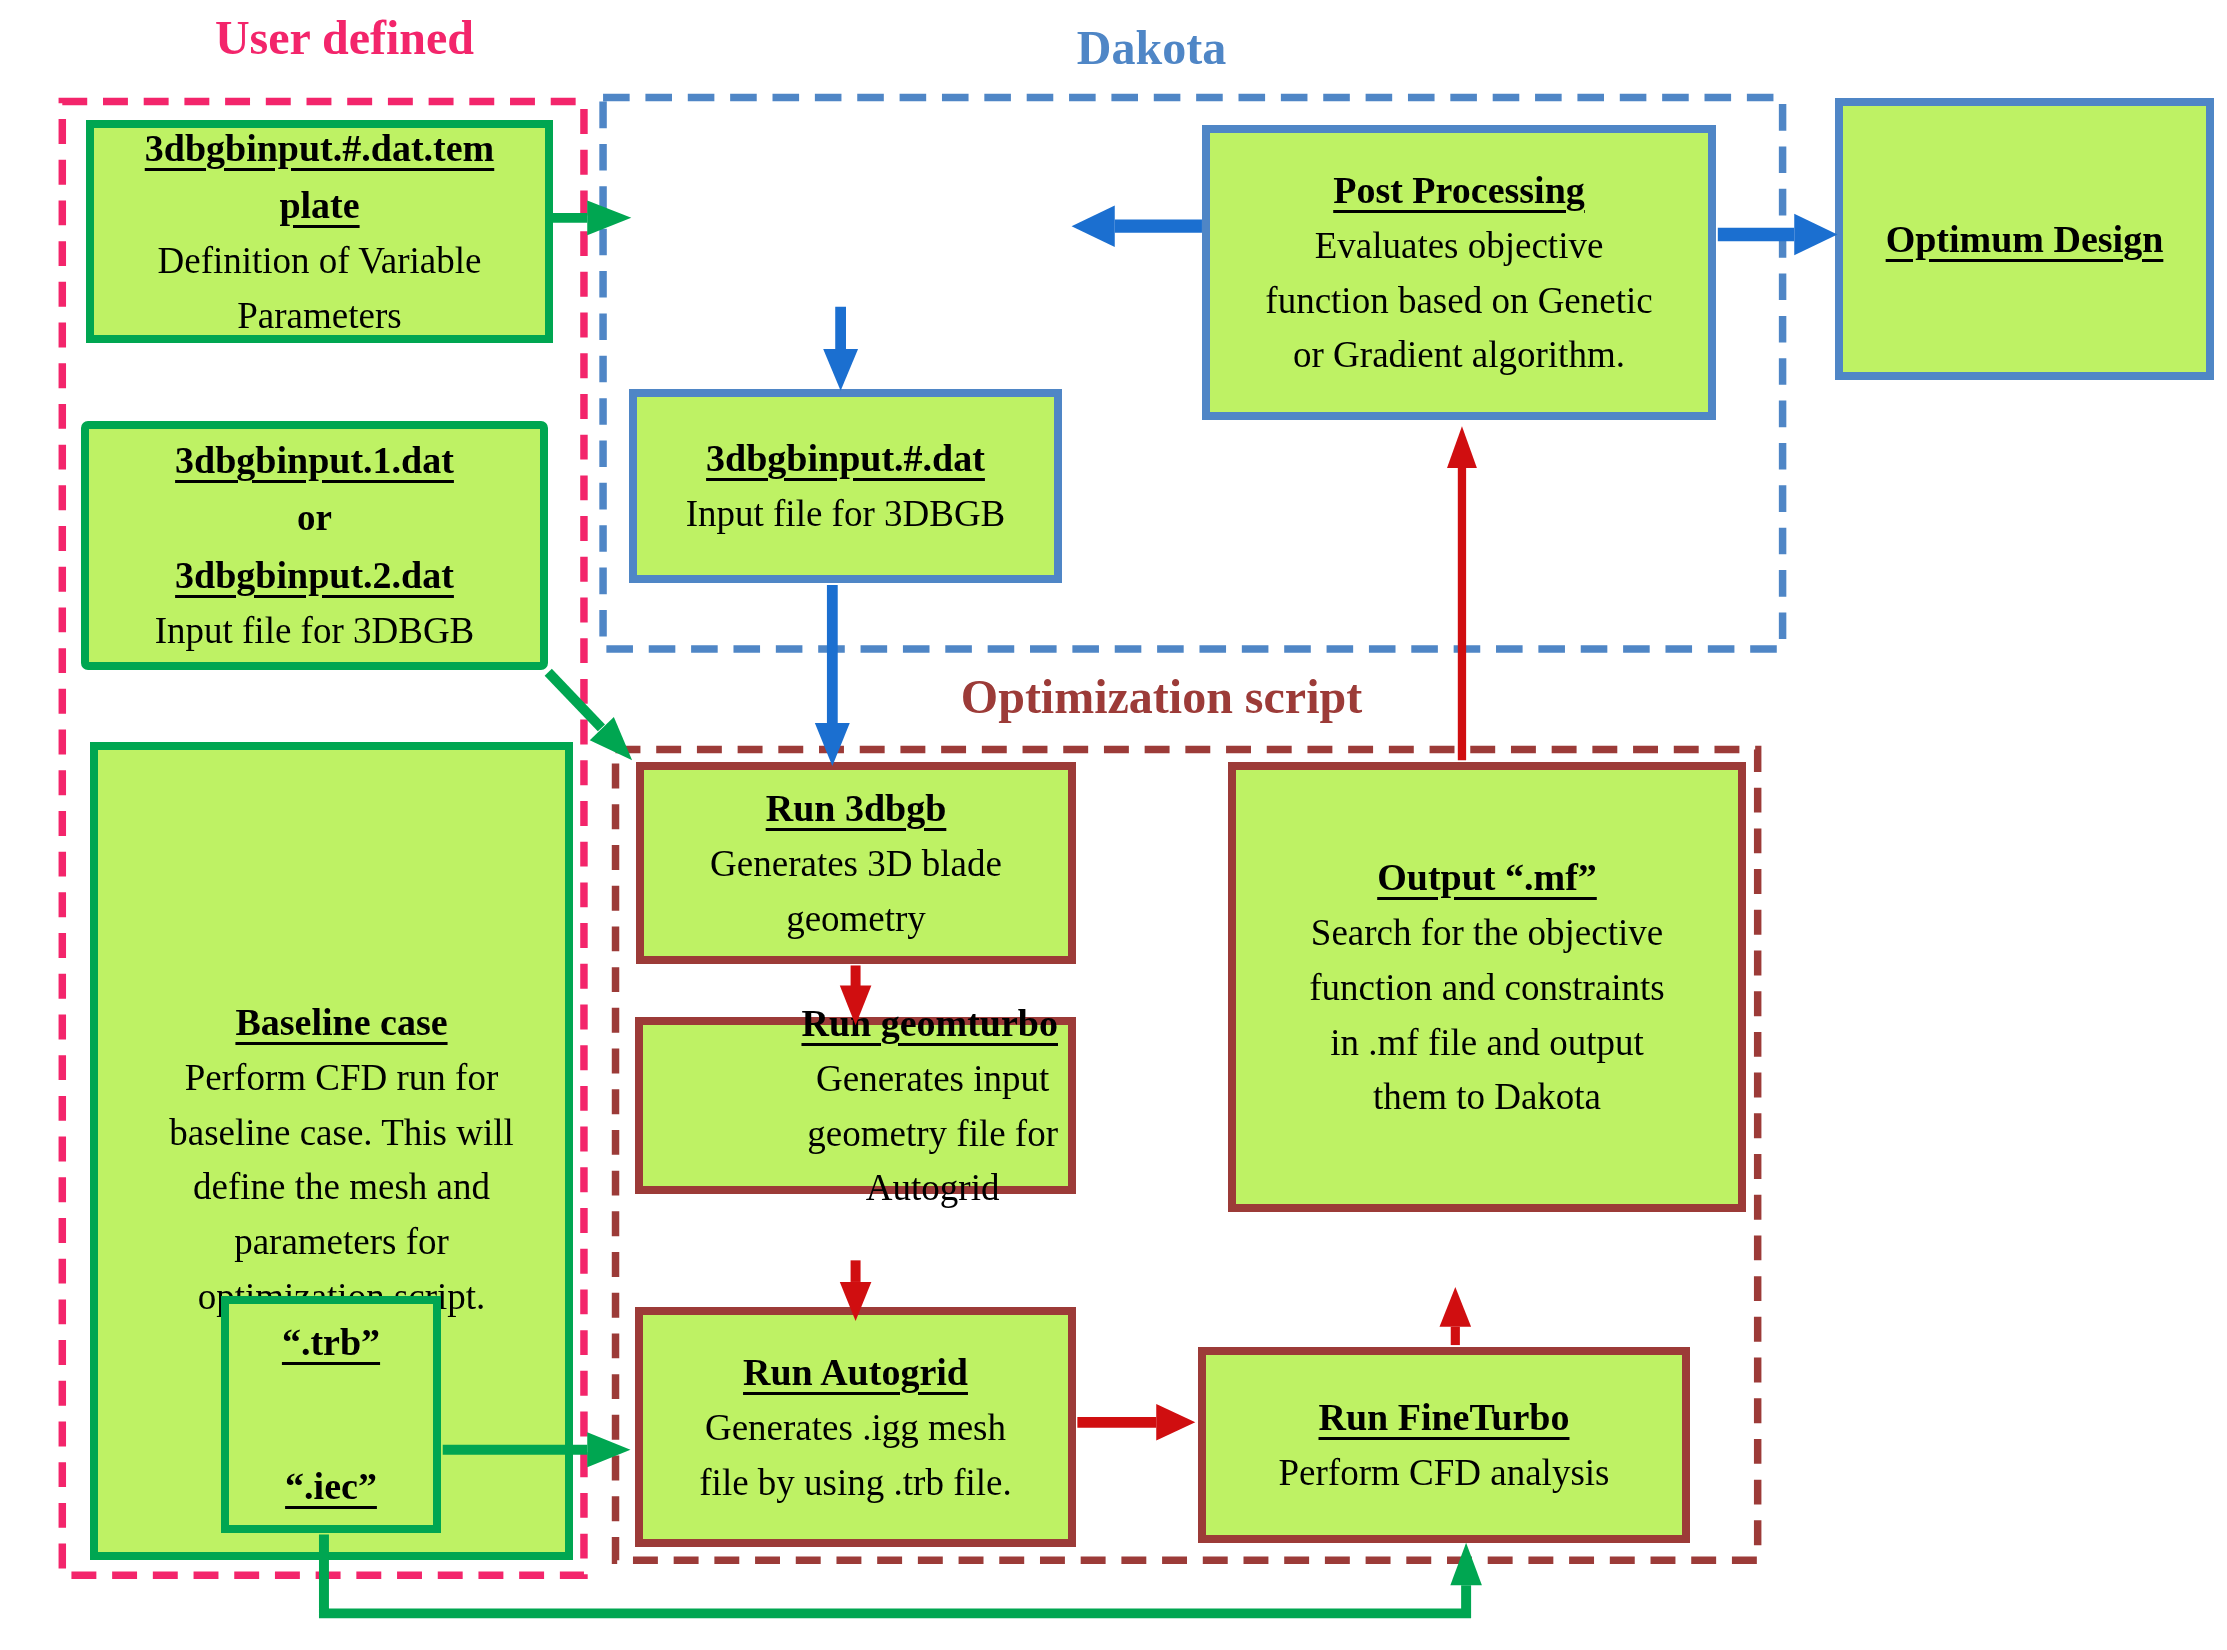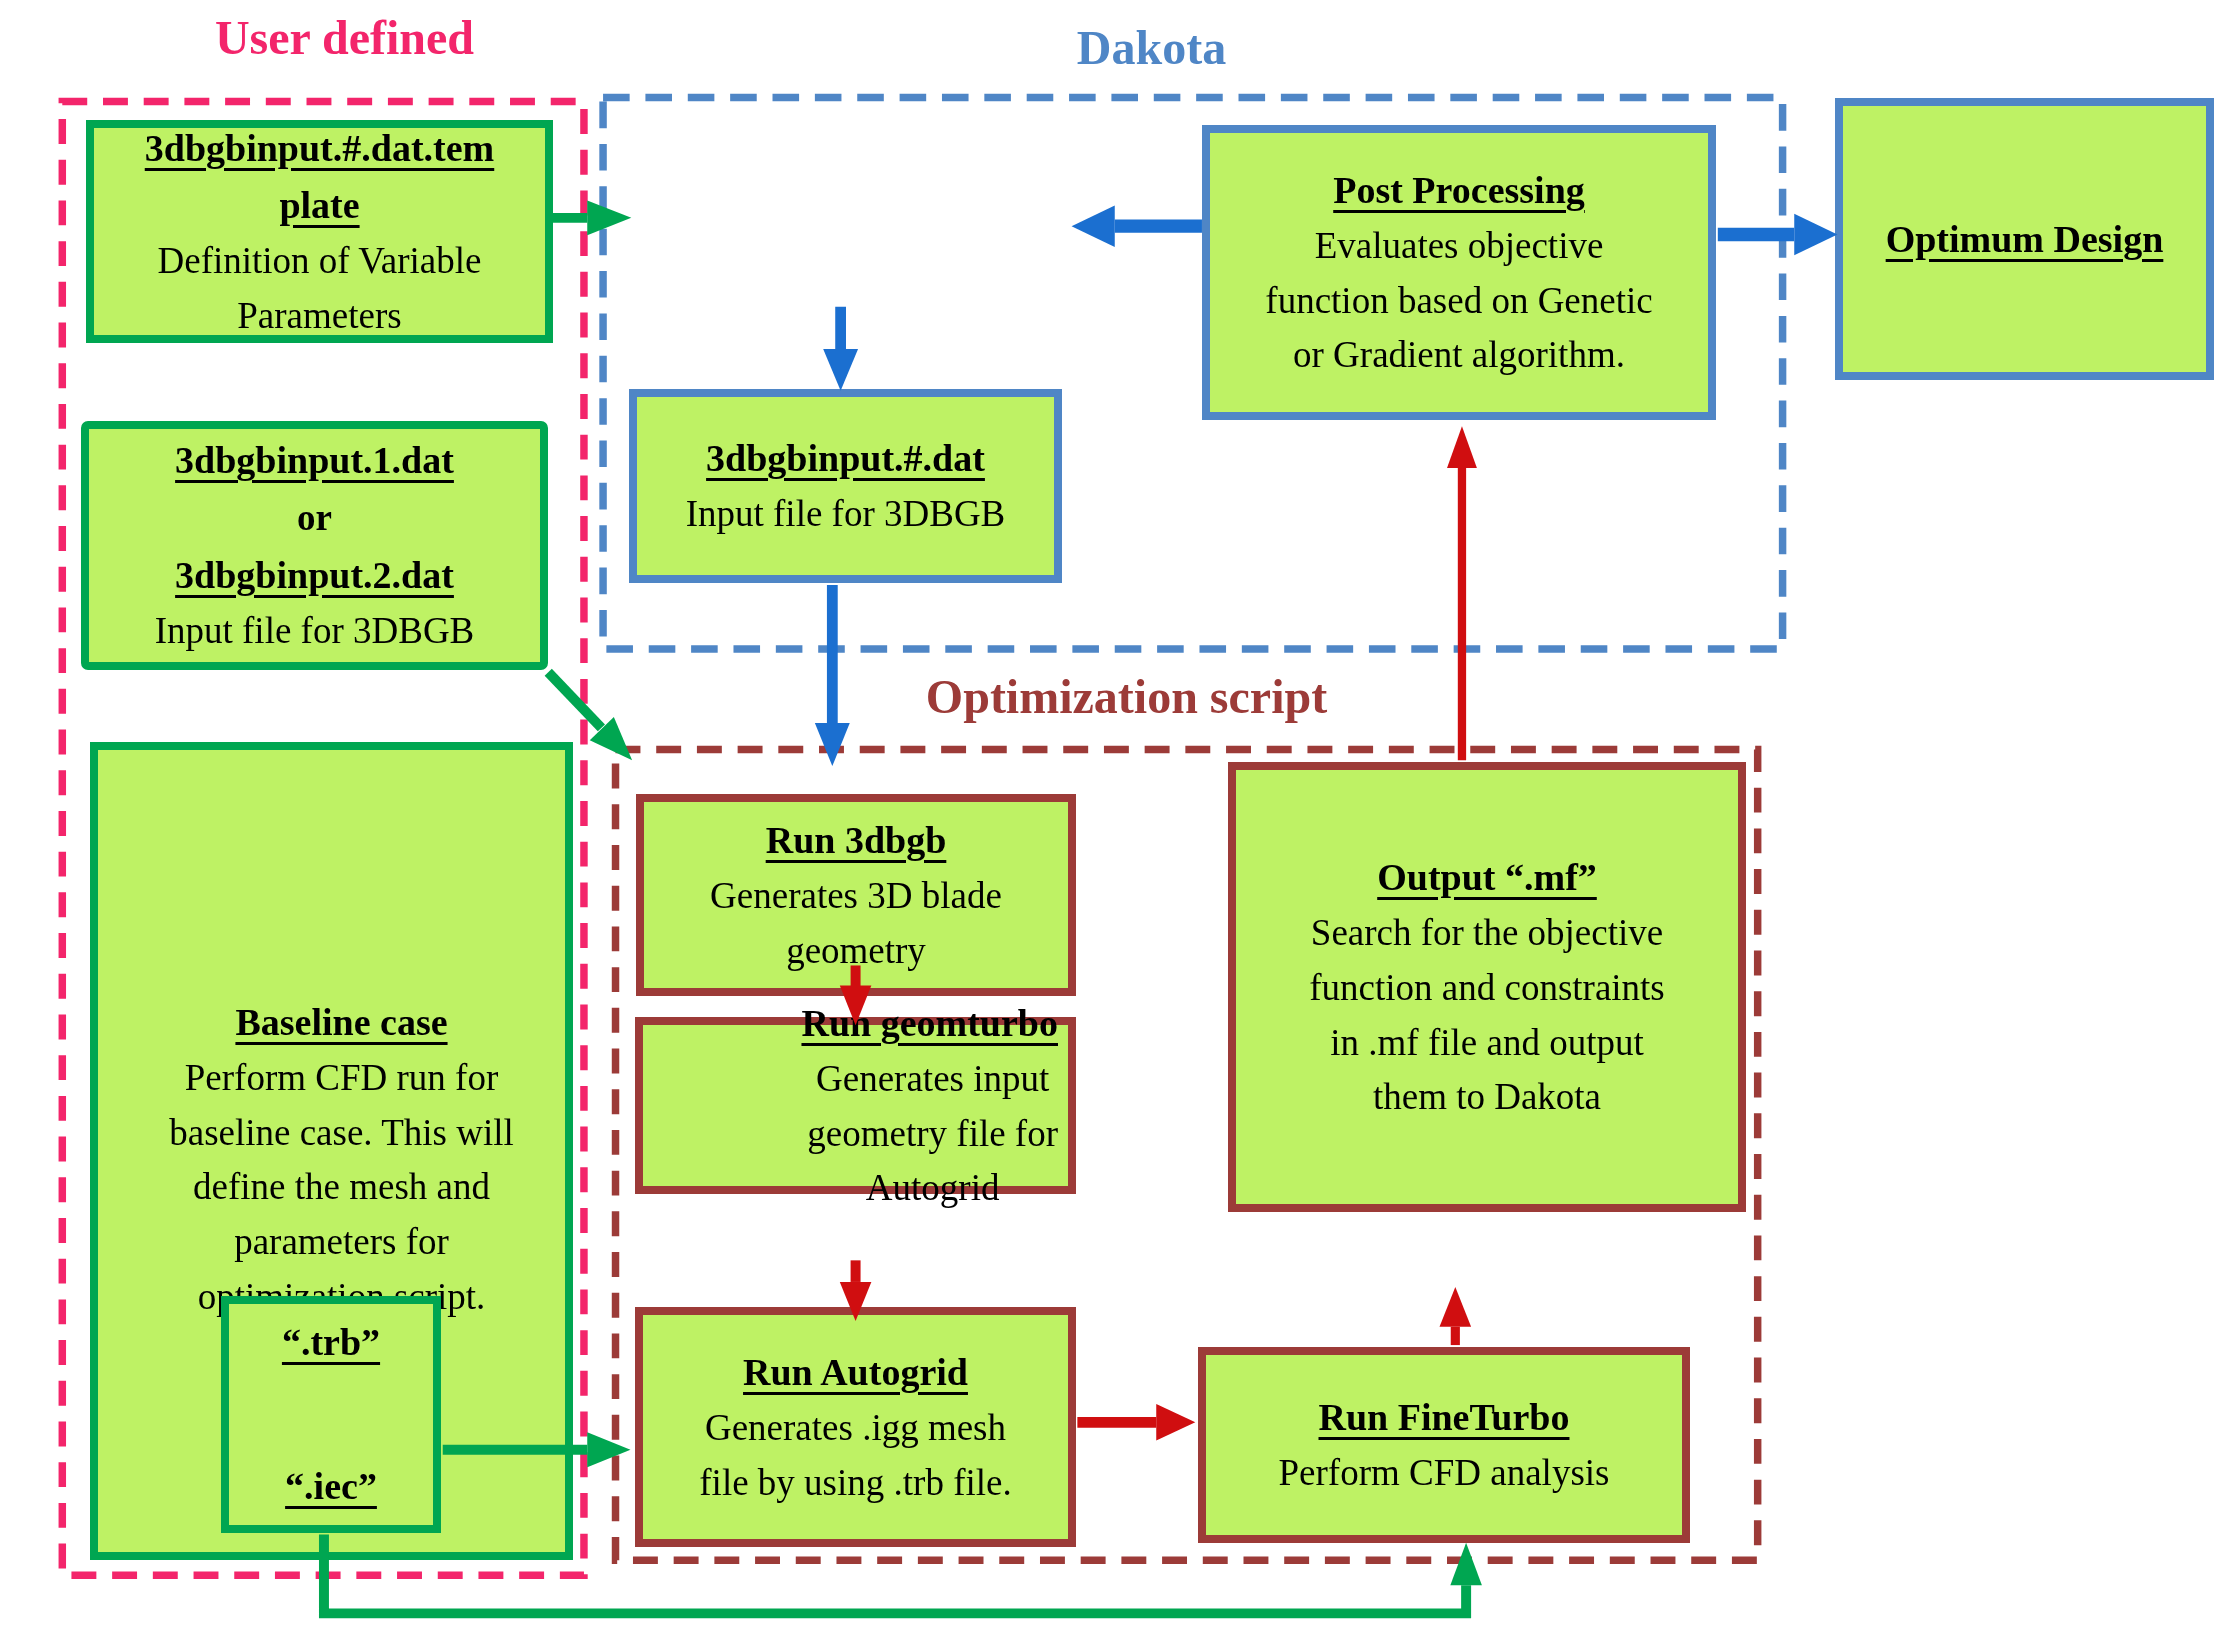--- a/index.html
+++ b/index.html
@@ -40,21 +40,21 @@
 <div class="canvas">
 
   <svg class="layer bg" viewBox="0 0 2681 1987">
     <rect x="75" y="122" width="628" height="1774" fill="none" stroke="#F3256B" stroke-width="9" stroke-dasharray="30 19"></rect>
     <rect x="726" y="117" width="1420" height="664" fill="none" stroke="#4F86C6" stroke-width="9" stroke-dasharray="32 19"></rect>
     <rect x="741" y="902" width="1375" height="976" fill="none" stroke="#9C3B38" stroke-width="9" stroke-dasharray="30 19"></rect>
   </svg>
 
   <div class="glabel" id="user-defined-label" style="left:112px;top:11.6px;width:465px;">User defined</div>
   <div class="glabel" id="dakota-label" style="left:902px;top:21.6px;width:499px;">Dakota</div>
-  <div class="glabel" id="optimization-label" style="left:877px;top:671px;width:499px;">Optimization  script</div>
+  <div class="glabel" id="optimization-label" style="left:912px;top:671px;width:499px;">Optimization  script</div>
 
   <div class="box green" id="template-box" style="left:86px;top:120px;width:467px;height:223px;">
     <div class="title">3dbgbinput.#.dat.tem
 plate</div>
     <div class="body">Definition  of Variable
 Parameters</div>
   </div>
 
   <div class="box green" id="input-dat-box" style="left:81px;top:421px;width:467px;height:249px;border-radius:7px;">
     <div class="title">3dbgbinput.1.dat</div>
@@ -87,21 +87,21 @@
 
   <div class="box blue" id="optimum-box" style="left:1835px;top:98px;width:379px;height:282px;">
     <div class="title">Optimum  Design</div>
   </div>
 
   <div class="box blue" id="inputdat-hash-box" style="left:629px;top:389px;width:433px;height:194px;">
     <div class="title">3dbgbinput.#.dat</div>
     <div class="body">Input file  for 3DBGB</div>
   </div>
 
-  <div class="box darkred" id="run3dbgb-box" style="left:636px;top:794px;width:440px;height:202px;">
+  <div class="box darkred" id="run3dbgb-box" style="left:636px;top:762px;width:440px;height:202px;">
     <div class="title">Run 3dbgb</div>
     <div class="body">Generates 3D blade
 geometry</div>
   </div>
 
   <div class="box darkred" id="outputmf-box" style="left:1206px;top:762px;width:518px;height:450px;margin-left:22px;">
     <div class="title">Output “.mf”</div>
     <div class="body">Search for the objective
 function and constraints
 in .mf file  and output

